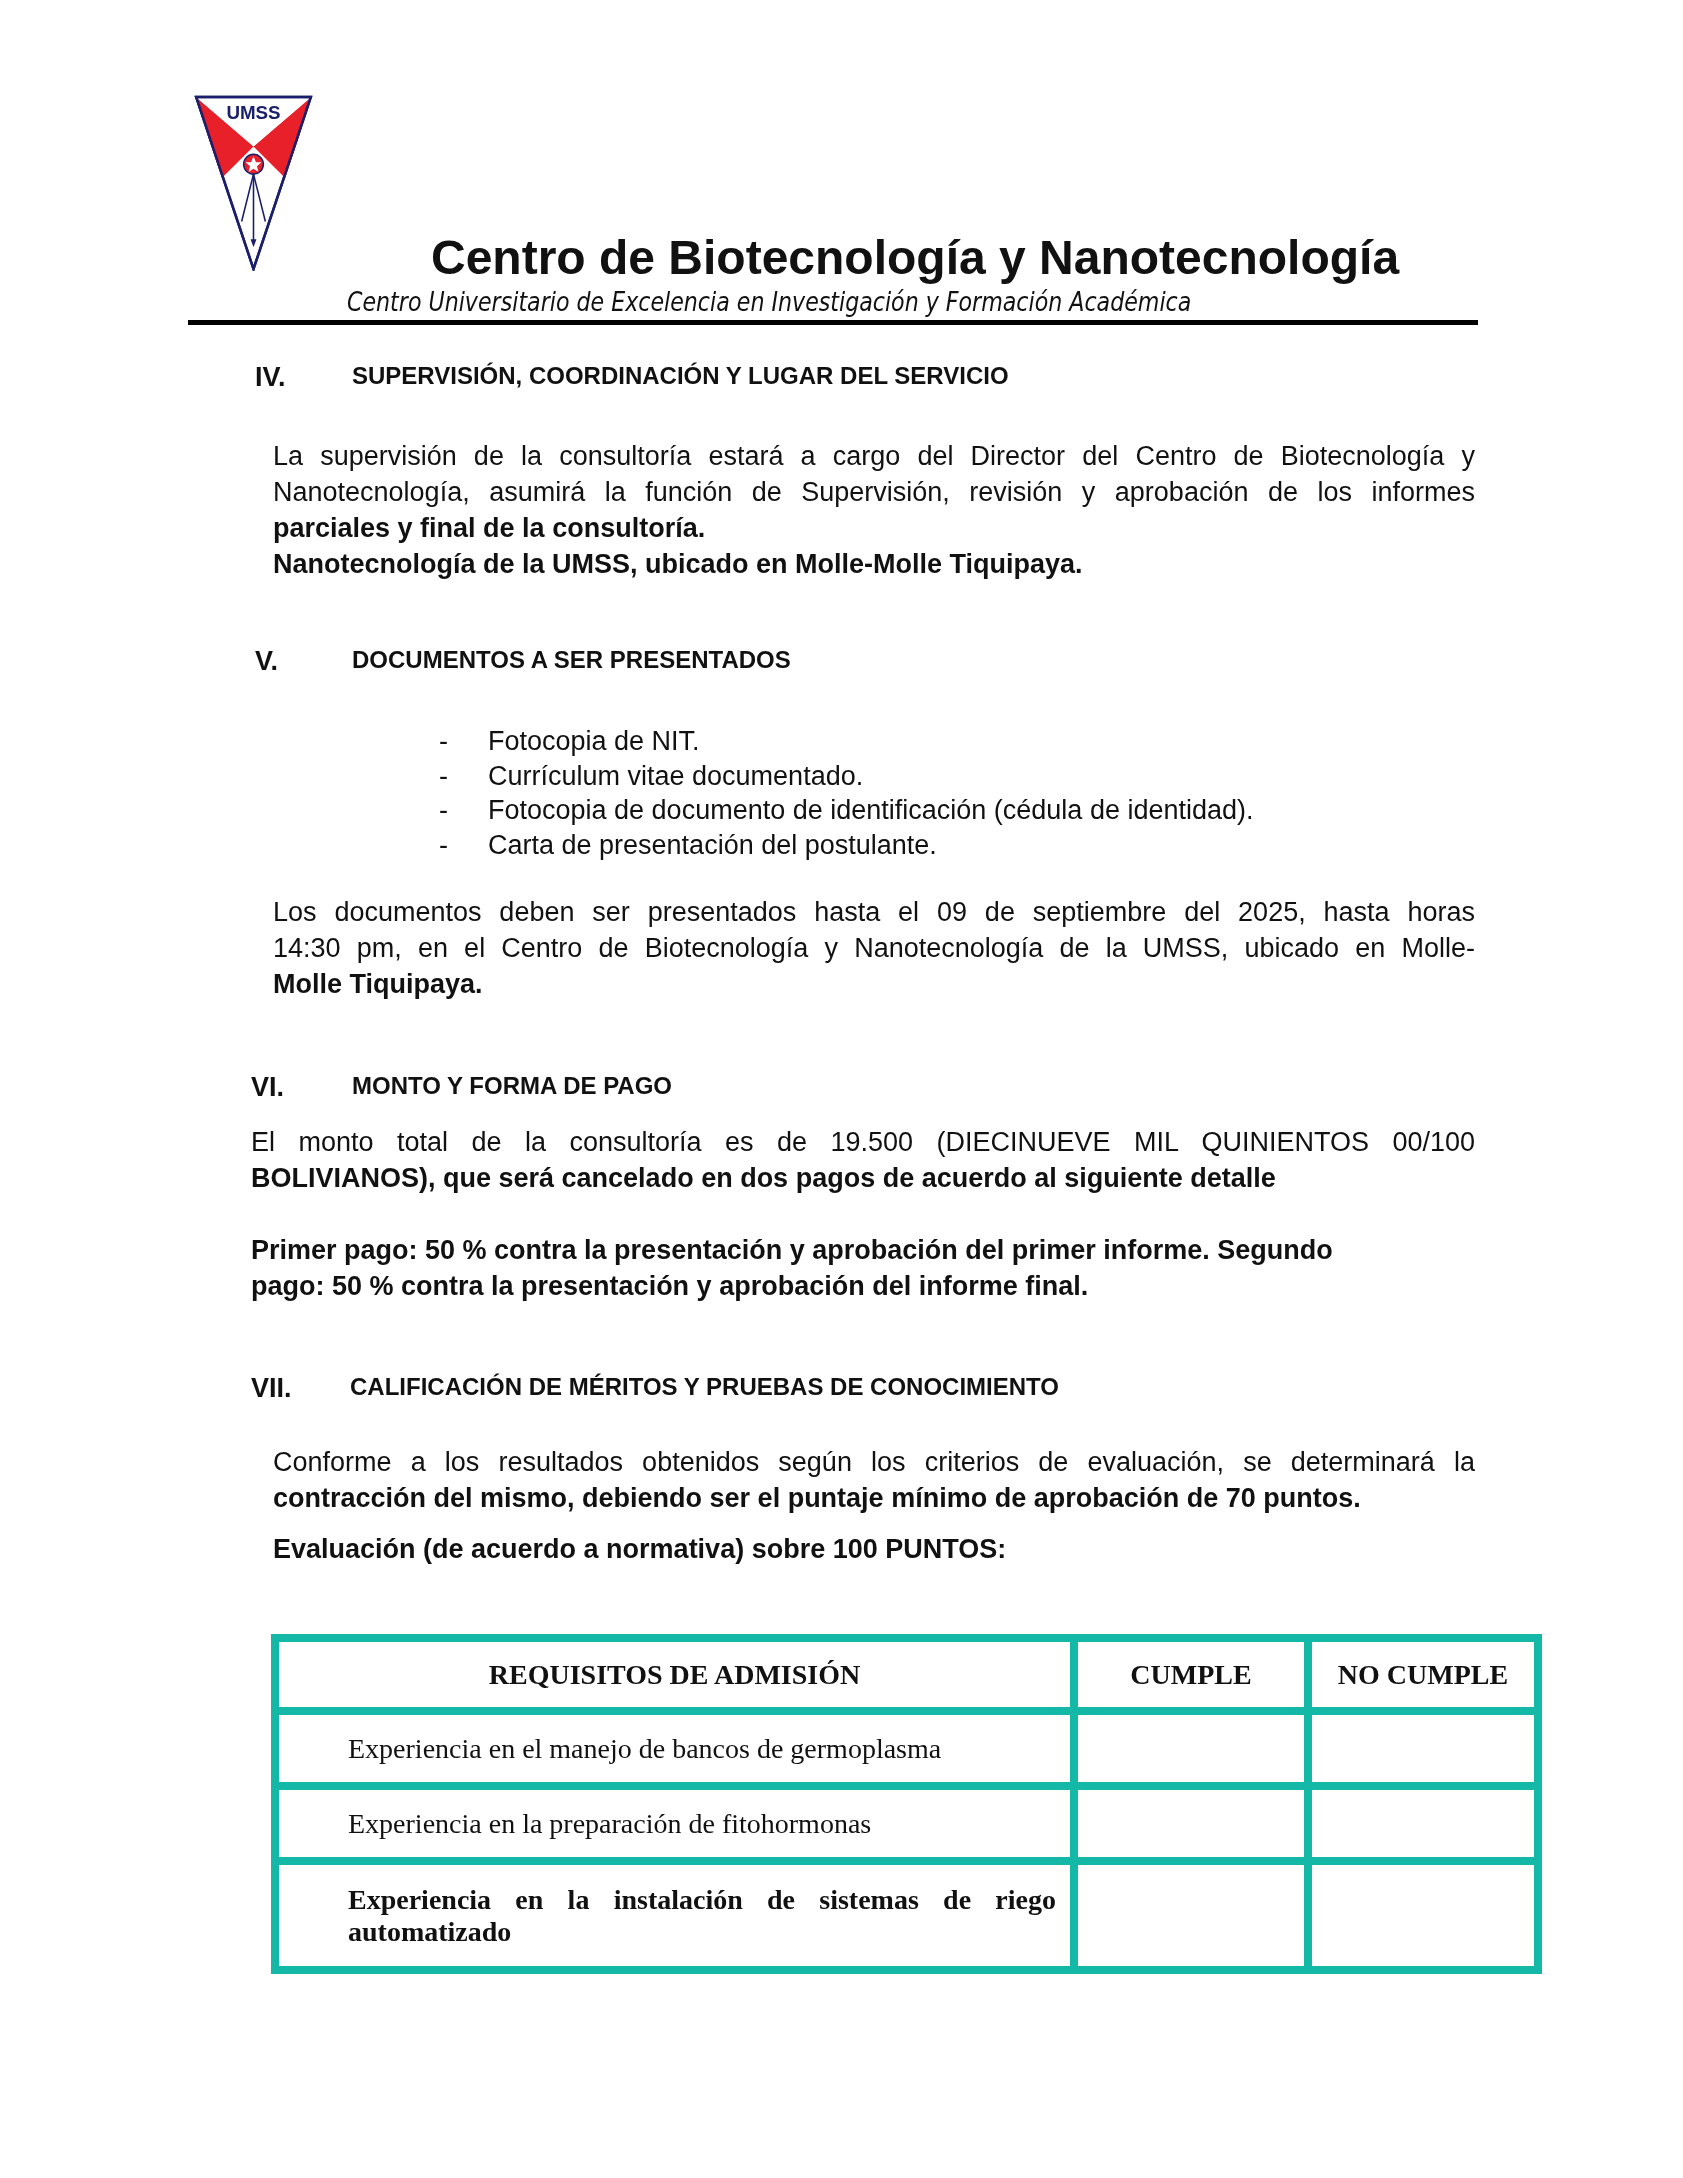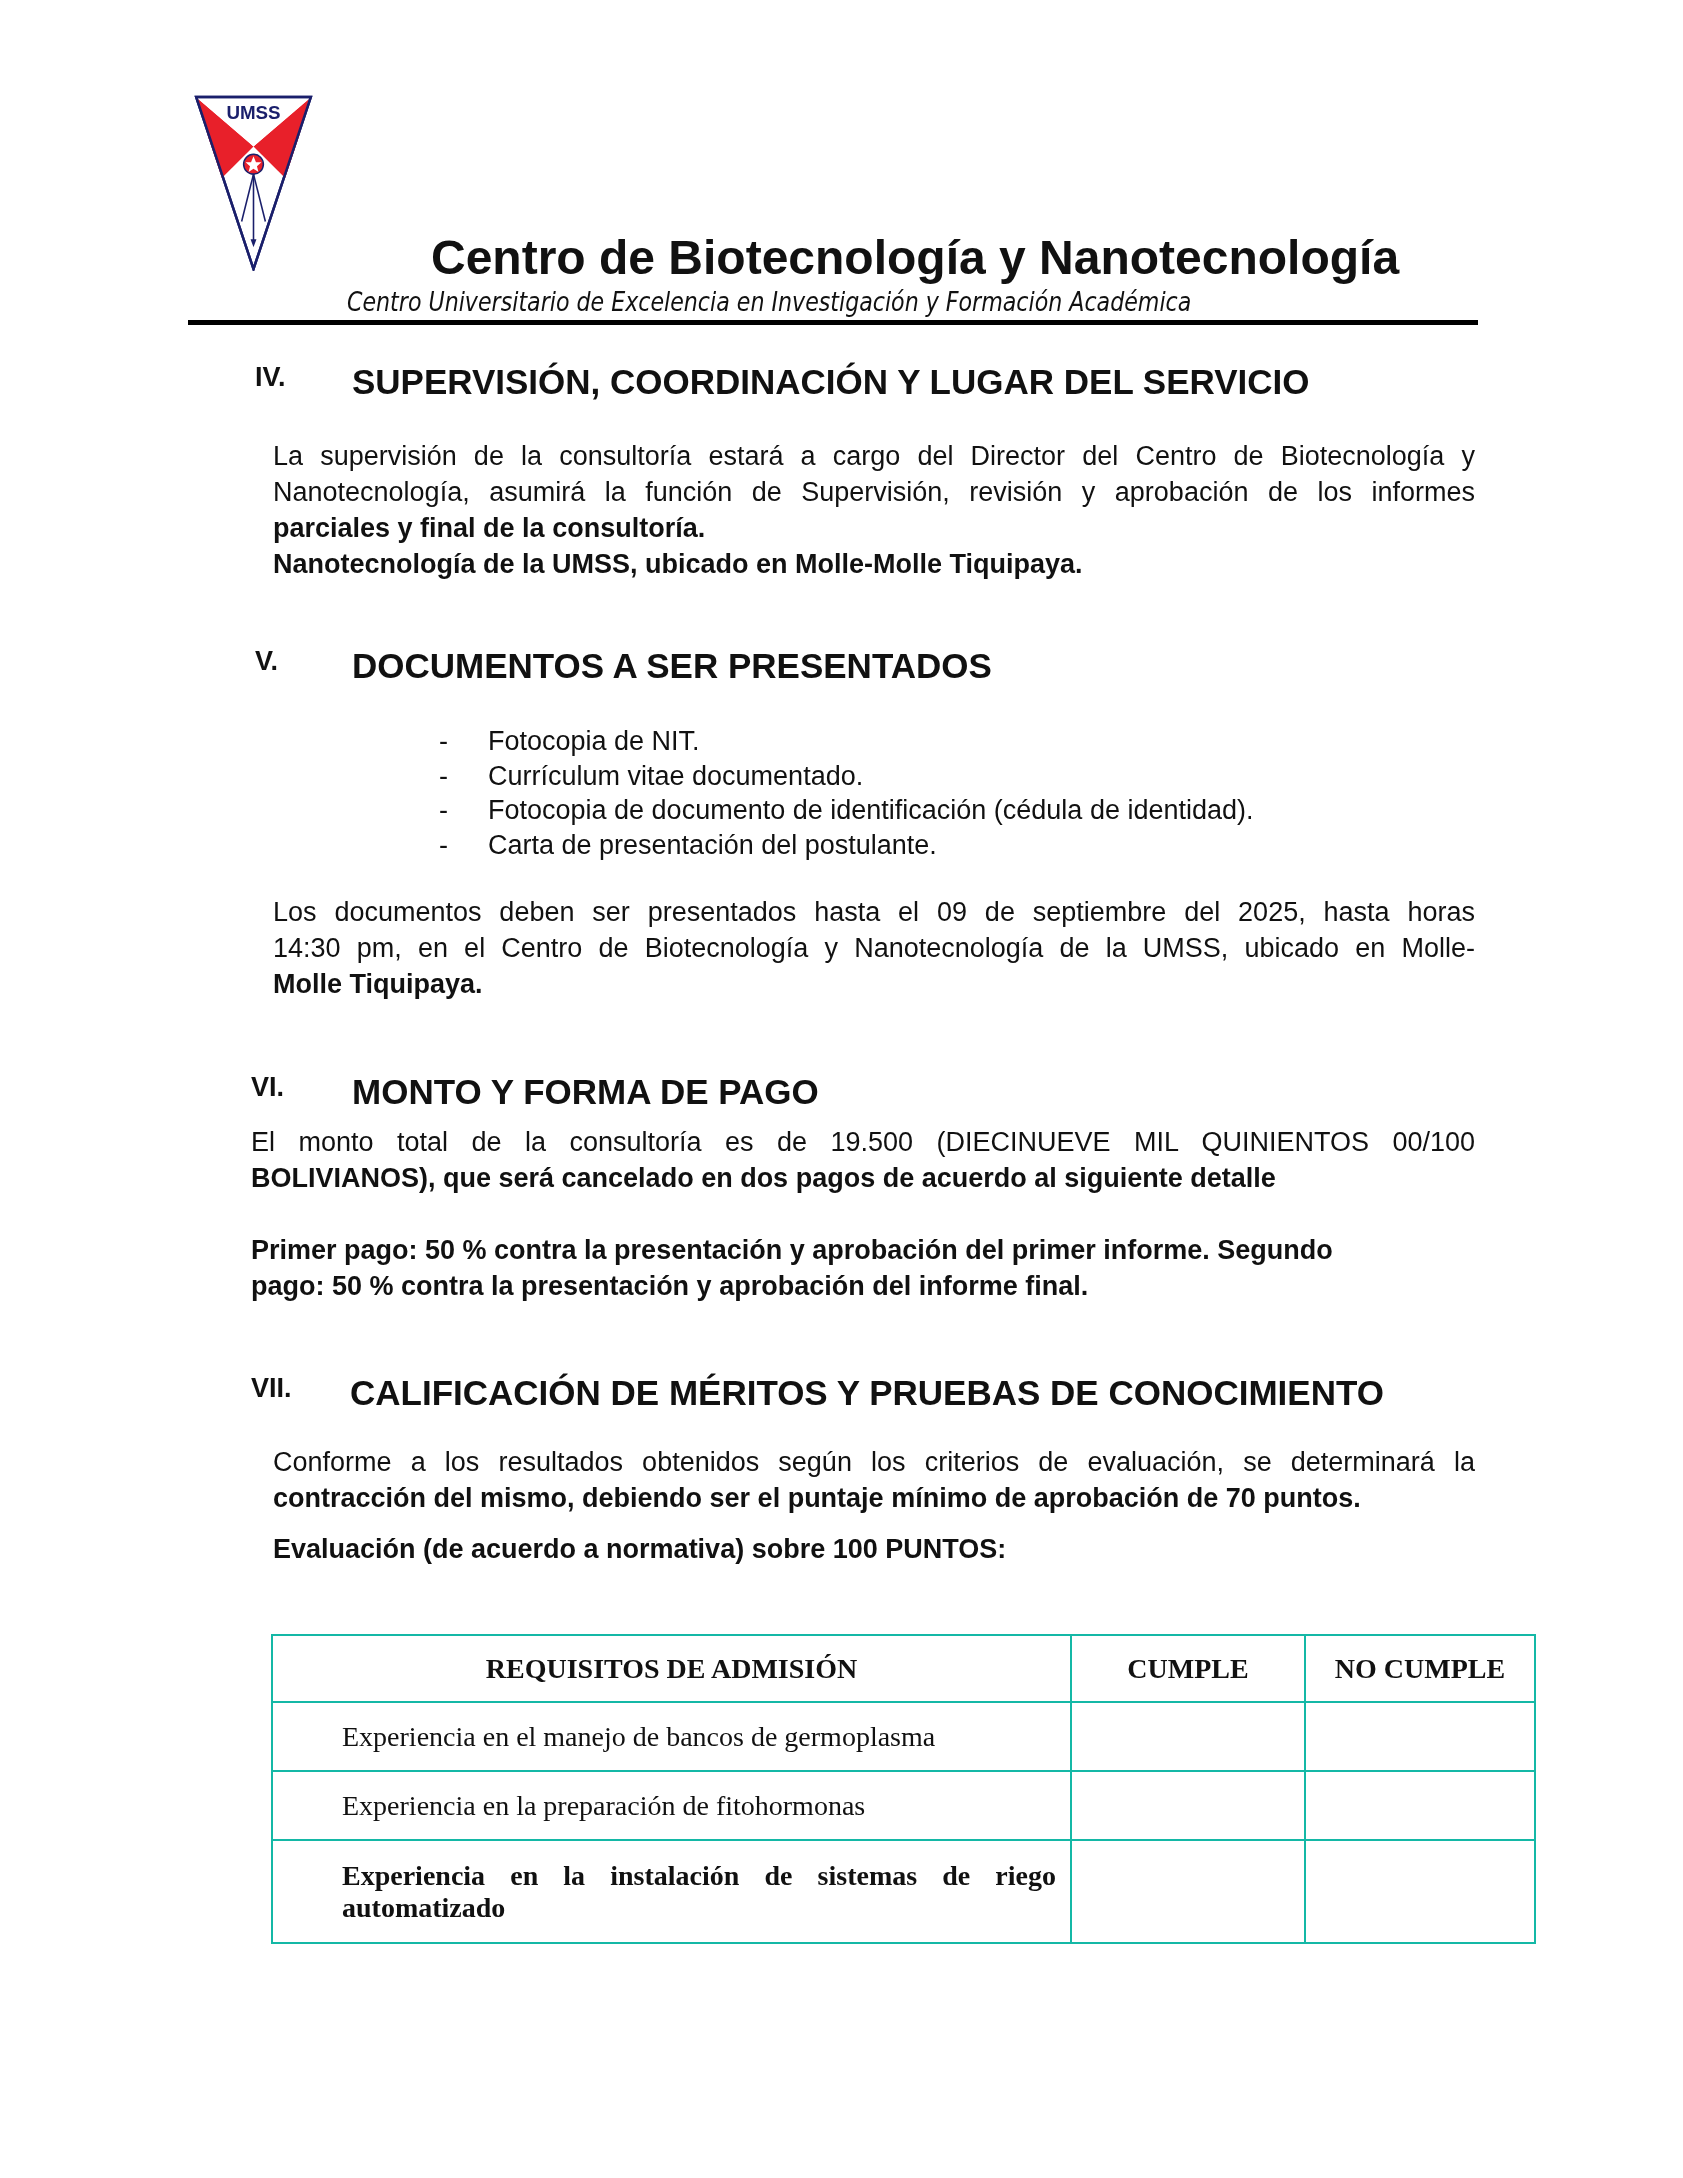--- a/index.html
+++ b/index.html
@@ -6,31 +6,31 @@
   body { width: 1683px; height: 2178px; position: relative; overflow: hidden;
          font-family: "Liberation Sans", sans-serif; color: #111; }
   .abs { position: absolute; }
   .logo { left: 194px; top: 95px; width: 119px; height: 176px; }
   .title { left: 431px; top: 230px; font-size: 48px; font-weight: bold; white-space: nowrap; letter-spacing: 0px; color:#111; }
   .subtitle { left: 347px; top: 286px; font-size: 27px; font-style: italic; white-space: nowrap; color:#111;
               font-family: "DejaVu Sans", sans-serif; transform: scaleX(0.82); transform-origin: left top; }
   .rule { left: 188px; top: 320px; width: 1290px; height: 5px; background: #000; }
 
   .sec-num { font-size: 27px; font-weight: bold; white-space: nowrap; }
-  .sec-title { font-size: 35px; font-weight: bold; white-space: nowrap; text-align: center; }
+  .sec-title { font-size: 24px; font-weight: bold; white-space: nowrap; text-align: center; }
   .para { font-size: 27px; line-height: 36px; text-align: justify; }
   .para .ln { display: block; white-space: nowrap; font-weight: bold; }
   .just { display: block; text-align: justify; text-align-last: justify; }
   .bullet { font-size: 27px; line-height: 35px; white-space: nowrap; }
   .bullet .dash { position: absolute; left: 0; }
   .bullet .txt { position: absolute; left: 49px; }
 
   table.req { position: absolute; left: 271px; top: 1634px; border-collapse: collapse;
               font-family: "Liberation Serif", serif; font-size: 28px; color: #111; }
-  table.req td, table.req th { border: 2px solid #14b8a6; padding: 0; }
+  table.req td, table.req th { border: 8px solid #14b8a6; padding: 0; }
   table.req th { font-weight: bold; font-size: 28px; text-align: center; height: 65px; }
   table.req td { height: 67px; }
   table.req td.req-text { padding-left: 69px; padding-right: 14px; }
   table.req tr.last td { height: 101px; font-weight: bold; }
   .jline { display: block; text-align: justify; text-align-last: justify; }
 </style>
 </head>
 <body>
 
 <div class="abs logo">

